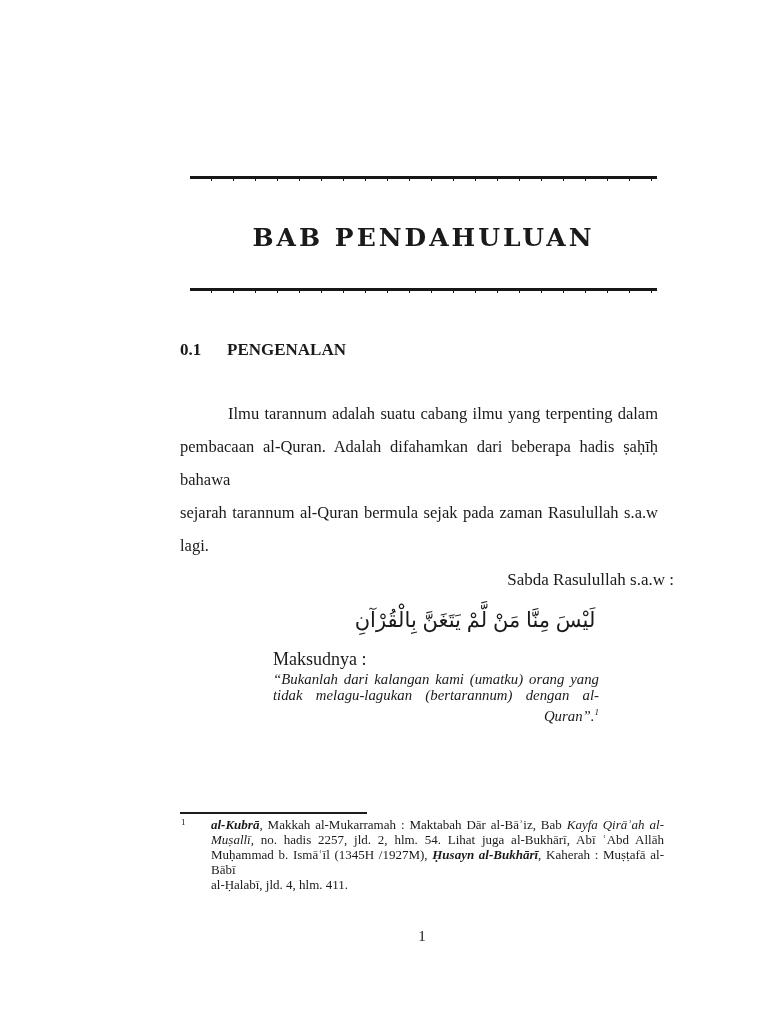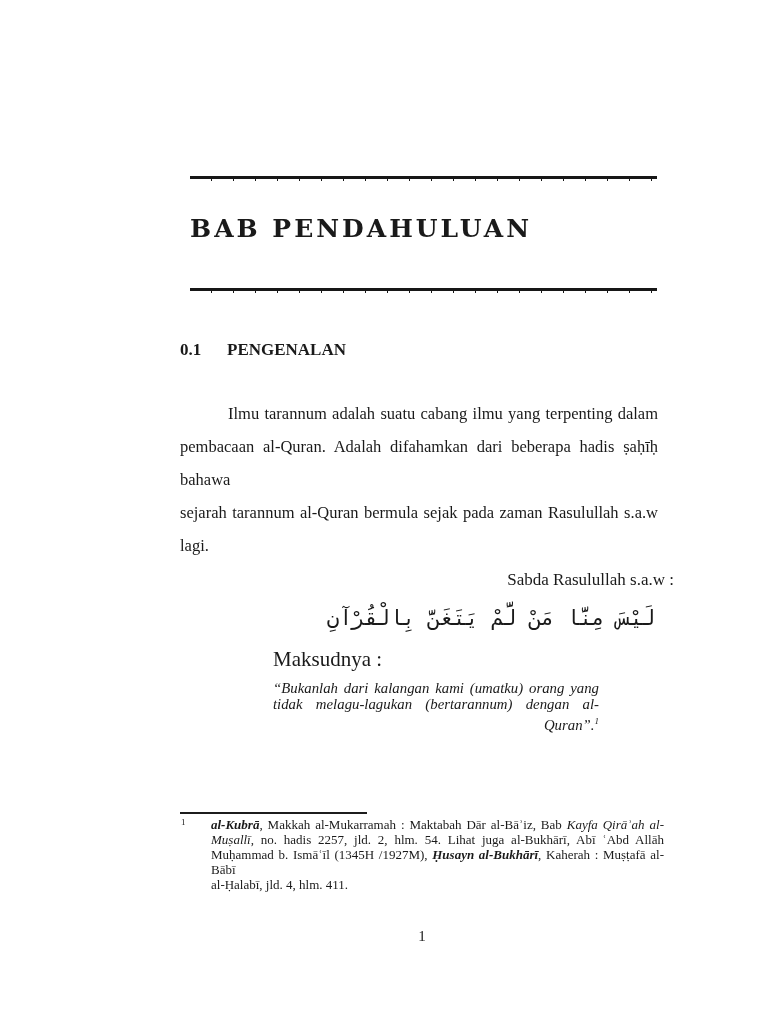--- a/index.html
+++ b/index.html
@@ -17,21 +17,22 @@
   .chapter-rule {
     position: absolute; left: 190px; width: 467px; height: 5px;
     border-top: 3px solid #171717;
     background: repeating-linear-gradient(90deg, transparent 0 21px, #171717 21px 22px);
     background-size: 100% 2px; background-repeat: no-repeat;
   }
   .rule-top { top: 176px; }
   .rule-bottom { top: 288px; }
 
   .chapter-title {
-    position: absolute; left: 190px; top: 214px; width: 467px;
+    position: absolute; left: 190px; top: 223px; width: 467px;
+    text-align: center;
     font-size: 25px; font-weight: bold; letter-spacing: 3px;
     font-family: "DejaVu Serif", "Liberation Serif", serif;
   }
 
   .section-heading {
     position: absolute; left: 180px; top: 340px; width: 478px;
     font-size: 17px; font-weight: bold;
   }
   .section-heading .sec-num { display: inline-block; width: 47px; }
 
@@ -42,32 +43,32 @@
   .jline { text-align: justify; text-align-last: justify; }
   .indent1 { padding-left: 48px; box-sizing: border-box; }
 
   .sabda {
     position: absolute; left: 196px; top: 570px; width: 478px;
     font-size: 17px;
     text-align: right;
   }
 
   .arabic-line {
-    position: absolute; left: 252px; top: 600px; width: 478px;
+    position: absolute; left: 236px; top: 600px; width: 478px;
     text-align: center;
-    font-family: Liberation Mono, monospace;
+    font-family: Liberation Sans, sans-serif;
     font-size: 21px; line-height: 40px;
     direction: rtl;
   }
 
   .quote-block {
     position: absolute; left: 273px; top: 651px; width: 326px;
     font-size: 14.8px; line-height: 16.5px;
   }
-  .quote-block .label { font-style: normal; margin-bottom: 12px; font-size: 21px; }
+  .quote-block .label { font-style: normal; margin-bottom: 3px; font-size: 18px; }
   .quote-block .qline { font-style: italic; text-align: right; }
   .quote-block sup { font-size: 9px; font-style: italic; }
 
   .footnote-rule {
     position: absolute; left: 180px; top: 812px; width: 187px;
     border-top: 2px solid #1c1c1c; height: 0;
   }
   .footnote {
     position: absolute; left: 180px; top: 817px; width: 484px;
     font-size: 13px; line-height: 15px;

